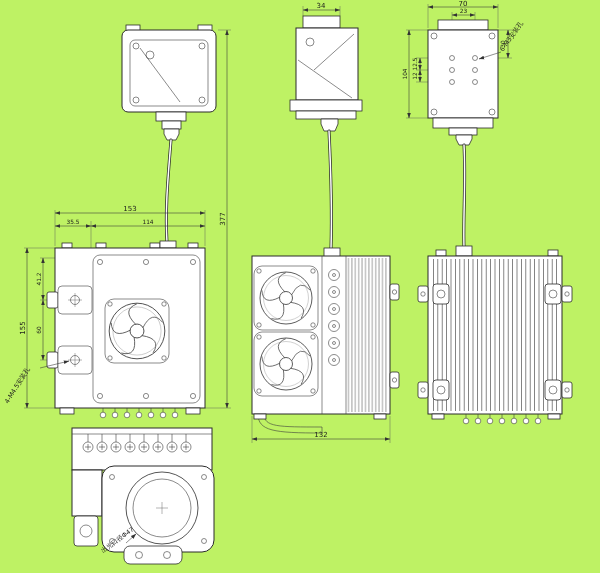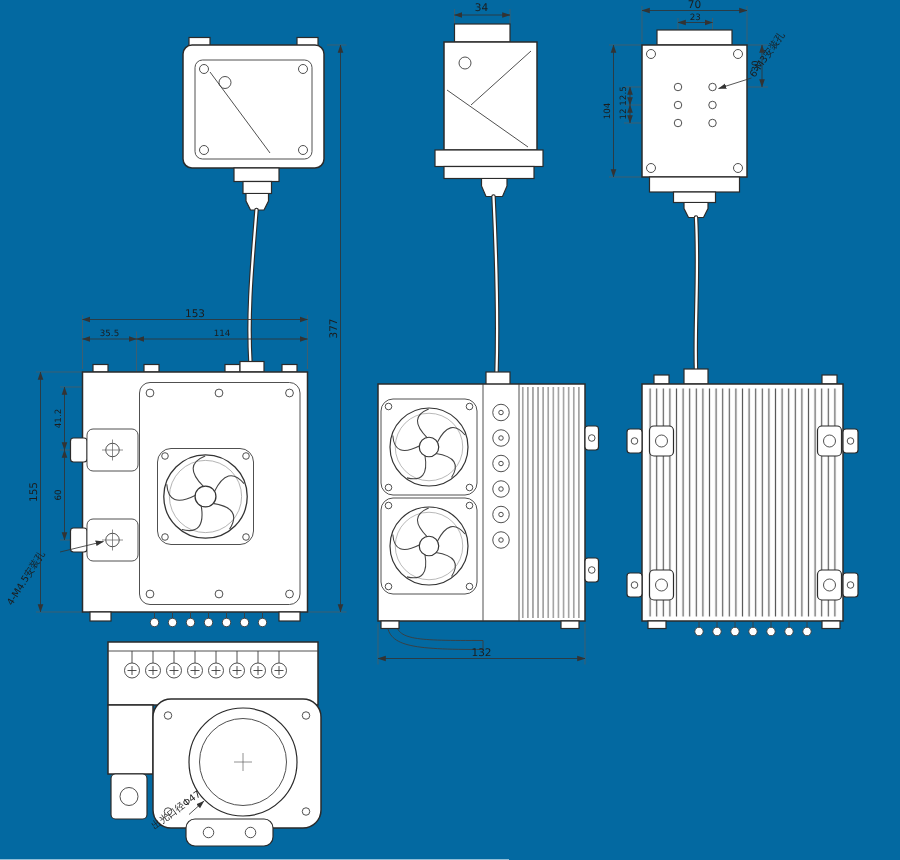--- a/index.html
+++ b/index.html
@@ -1,16 +1,16 @@
 <!DOCTYPE html>
 <html><head>
 <meta charset="utf-8">
 <style>
   html,body{margin:0;padding:0;background:#fff;}
-  .stage{position:relative;width:600px;height:573px;background:#0369a1;overflow:hidden;
+  .stage{position:relative;width:600px;height:573px;background:#bef264;overflow:hidden;
          font-family:"DejaVu Sans",sans-serif;}
   svg{display:block;}
   svg text{font-family:"DejaVu Sans",sans-serif;fill:#1c1c1c;}
   .olw{fill:#ffffff;stroke:#2b2b2b;stroke-width:1;}
   .olw2{fill:#ffffff;stroke:#2b2b2b;stroke-width:0.8;}
   .thin{fill:none;stroke:#3c3c3c;stroke-width:0.6;}
   .thin2{fill:#ffffff;stroke:#3c3c3c;stroke-width:0.6;}
   .ext{stroke:#5a5a5a;stroke-width:0.45;fill:none;}
   .dim{stroke:#333;stroke-width:0.55;fill:none;marker-start:url(#arw);marker-end:url(#arw);}
   .ldr{stroke:#333;stroke-width:0.55;fill:none;marker-end:url(#arw);}

